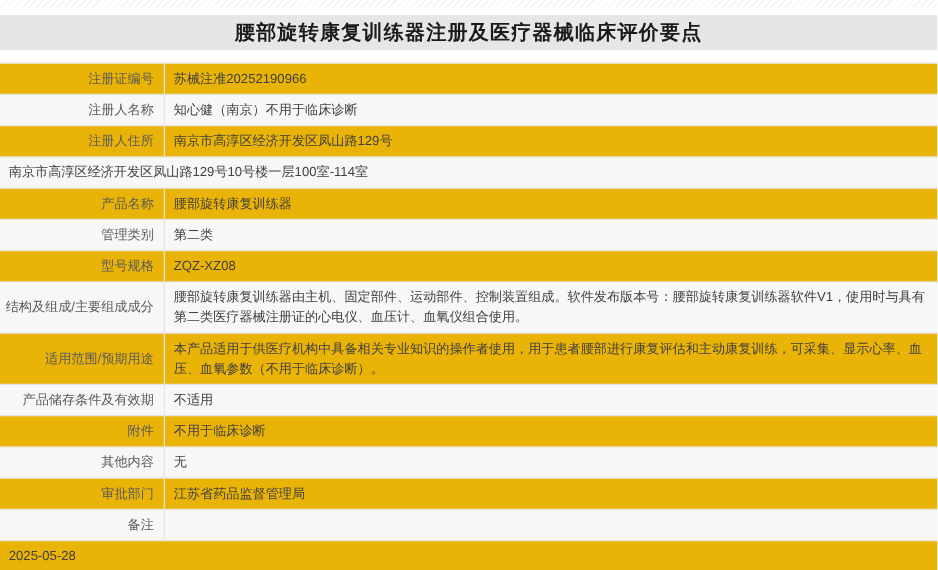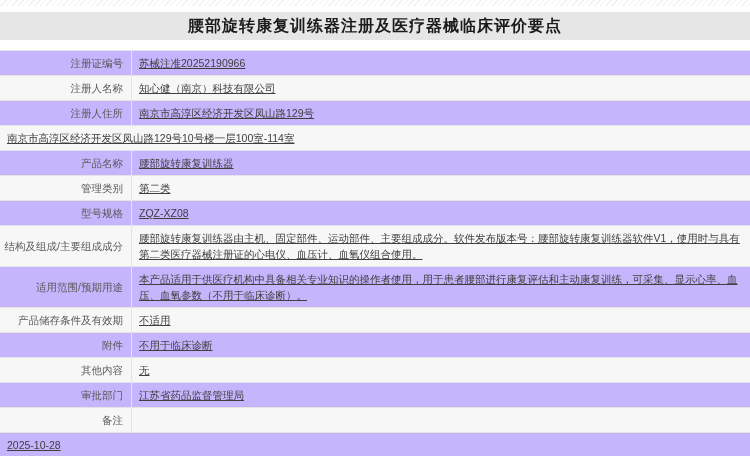--- a/index.html
+++ b/index.html
@@ -35,21 +35,21 @@
   }
 
   .info-table {
     margin-top: 10px;
     width: 100%;
     border-top: 1px solid #e4e4e4;
     font-size: 10.5px;
   }
   .row {
     display: flex;
-    background: #c4b5fd;
+    background: #eab308;
     border-bottom: 1px solid #e4e4e4;
     min-height: 24px;
   }
   .row:nth-child(even) { background: #f7f7f7; }
   .cell-label {
     flex: 0 0 119px;
     max-width: 119px;
     padding: 4px 8px 4px 4px;
     border-right: 1px solid #e4e4e4;
     display: flex; align-items: center; justify-content: flex-end;
@@ -57,40 +57,39 @@
     color: #595959;
     line-height: 16px;
   }
   .cell-value {
     flex: 1;
     padding: 4px 6px 4px 7px;
     display: flex; align-items: center;
     color: #404040;
     line-height: 16px;
     word-break: break-all;
-    text-decoration: underline;
   }
 </style>
 </head>
 <body>
 
 <div class="page">
   <div class="top-hatch"></div>
   <div class="title-bar">
     <span class="page-title">腰部旋转康复训练器注册及医疗器械临床评价要点</span>
   </div>
   <div class="info-table" id="info-table">
   <div class="row">
     <div class="cell-label">注册证编号</div>
     <div class="cell-value">苏械注准20252190966</div>
   </div>
 
   <div class="row">
     <div class="cell-label">注册人名称</div>
-    <div class="cell-value">知心健（南京）科技有限公司</div>
+    <div class="cell-value">知心健（南京）不用于临床诊断</div>
   </div>
 
   <div class="row">
     <div class="cell-label">注册人住所</div>
     <div class="cell-value">南京市高淳区经济开发区凤山路129号</div>
   </div>
 
   <div class="row">
     <div class="cell-value">南京市高淳区经济开发区凤山路129号10号楼一层100室-114室</div>
   </div>
@@ -105,21 +104,21 @@
     <div class="cell-value">第二类</div>
   </div>
 
   <div class="row">
     <div class="cell-label">型号规格</div>
     <div class="cell-value">ZQZ-XZ08</div>
   </div>
 
   <div class="row">
     <div class="cell-label">结构及组成/主要组成成分</div>
-    <div class="cell-value">腰部旋转康复训练器由主机、固定部件、运动部件、主要组成成分。软件发布版本号：腰部旋转康复训练器软件V1，使用时与具有第二类医疗器械注册证的心电仪、血压计、血氧仪组合使用。</div>
+    <div class="cell-value">腰部旋转康复训练器由主机、固定部件、运动部件、控制装置组成。软件发布版本号：腰部旋转康复训练器软件V1，使用时与具有第二类医疗器械注册证的心电仪、血压计、血氧仪组合使用。</div>
   </div>
 
   <div class="row">
     <div class="cell-label">适用范围/预期用途</div>
     <div class="cell-value">本产品适用于供医疗机构中具备相关专业知识的操作者使用，用于患者腰部进行康复评估和主动康复训练，可采集、显示心率、血压、血氧参数（不用于临床诊断）。</div>
   </div>
 
   <div class="row">
     <div class="cell-label">产品储存条件及有效期</div>
     <div class="cell-value">不适用</div>
@@ -139,16 +138,16 @@
     <div class="cell-label">审批部门</div>
     <div class="cell-value">江苏省药品监督管理局</div>
   </div>
 
   <div class="row">
     <div class="cell-label">备注</div>
     <div class="cell-value"></div>
   </div>
 
   <div class="row">
-    <div class="cell-value">2025-10-28</div>
+    <div class="cell-value">2025-05-28</div>
   </div>
 </div>
 </div>
 
 </body></html>

